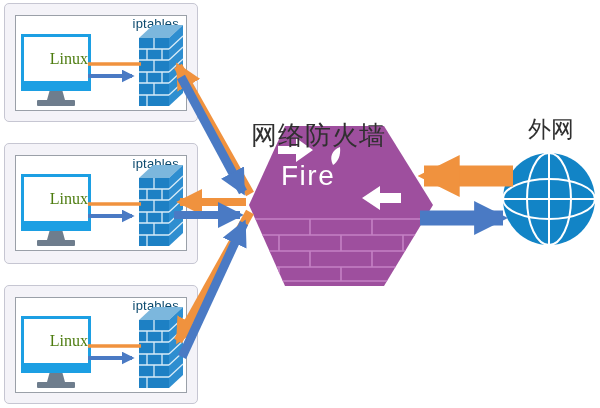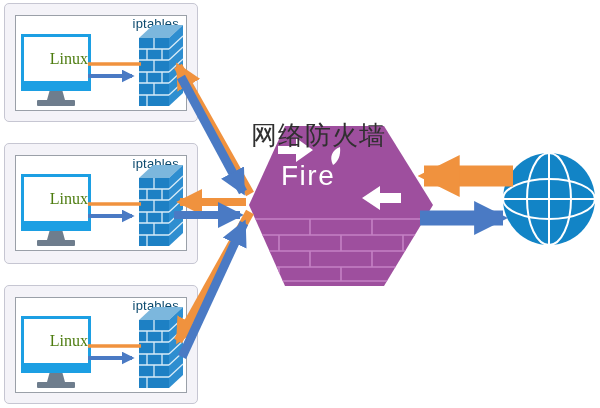--- a/index.html
+++ b/index.html
@@ -136,20 +136,21 @@
     <circle cx="549" cy="199" r="46" fill="#1284c6"></circle>
     <g stroke="#ffffff" stroke-width="2" fill="none">
       <line x1="549" y1="153" x2="549" y2="245"></line>
       <ellipse cx="549" cy="199" rx="22" ry="46"></ellipse>
       <line x1="503" y1="199" x2="595" y2="199"></line>
       <ellipse cx="549" cy="199" rx="46" ry="20"></ellipse>
     </g>
   </svg>
 
   <div class="fw-title z3">网络防火墙</div>
+  <div class="ext-label z3">外网</div>
   <div class="fire-label">Fire</div>
 
   <svg class="abs-svg z5" width="600" height="408" viewBox="0 0 600 408">
     <defs>
       <marker id="ah-o" viewBox="0 0 10 10" refX="8.5" refY="5" markerWidth="26" markerHeight="26" markerUnits="userSpaceOnUse" orient="auto">
         <path d="M0,0 L10,5 L0,10 Z" fill="#f0923e"></path>
       </marker>
       <marker id="ah-b" viewBox="0 0 10 10" refX="8.5" refY="5" markerWidth="26" markerHeight="26" markerUnits="userSpaceOnUse" orient="auto">
         <path d="M0,0 L10,5 L0,10 Z" fill="#4a7ac4"></path>
       </marker>

